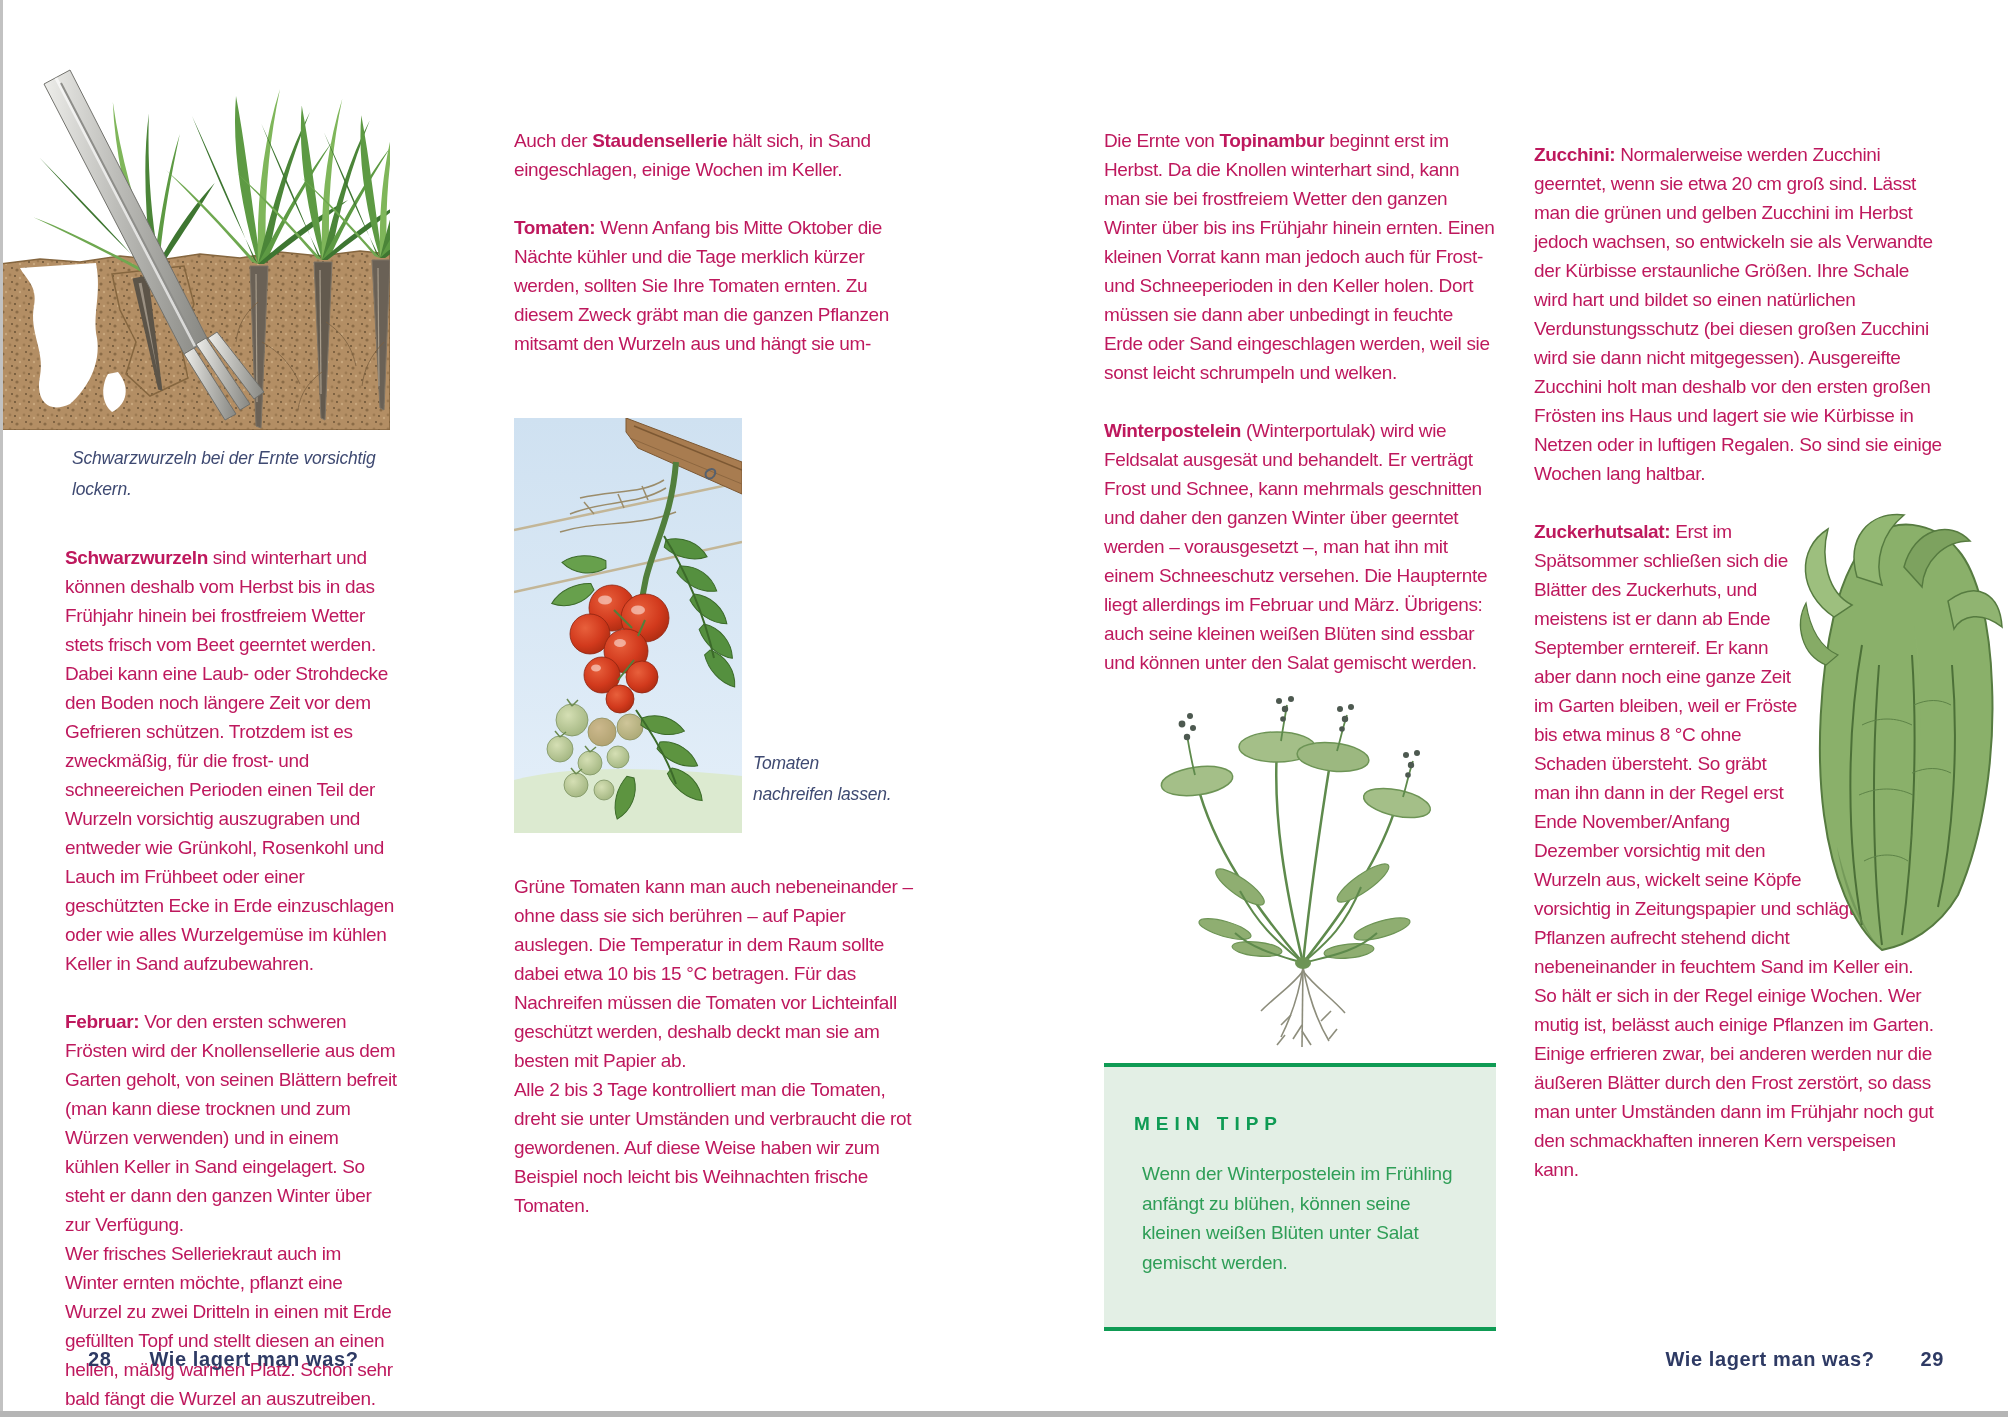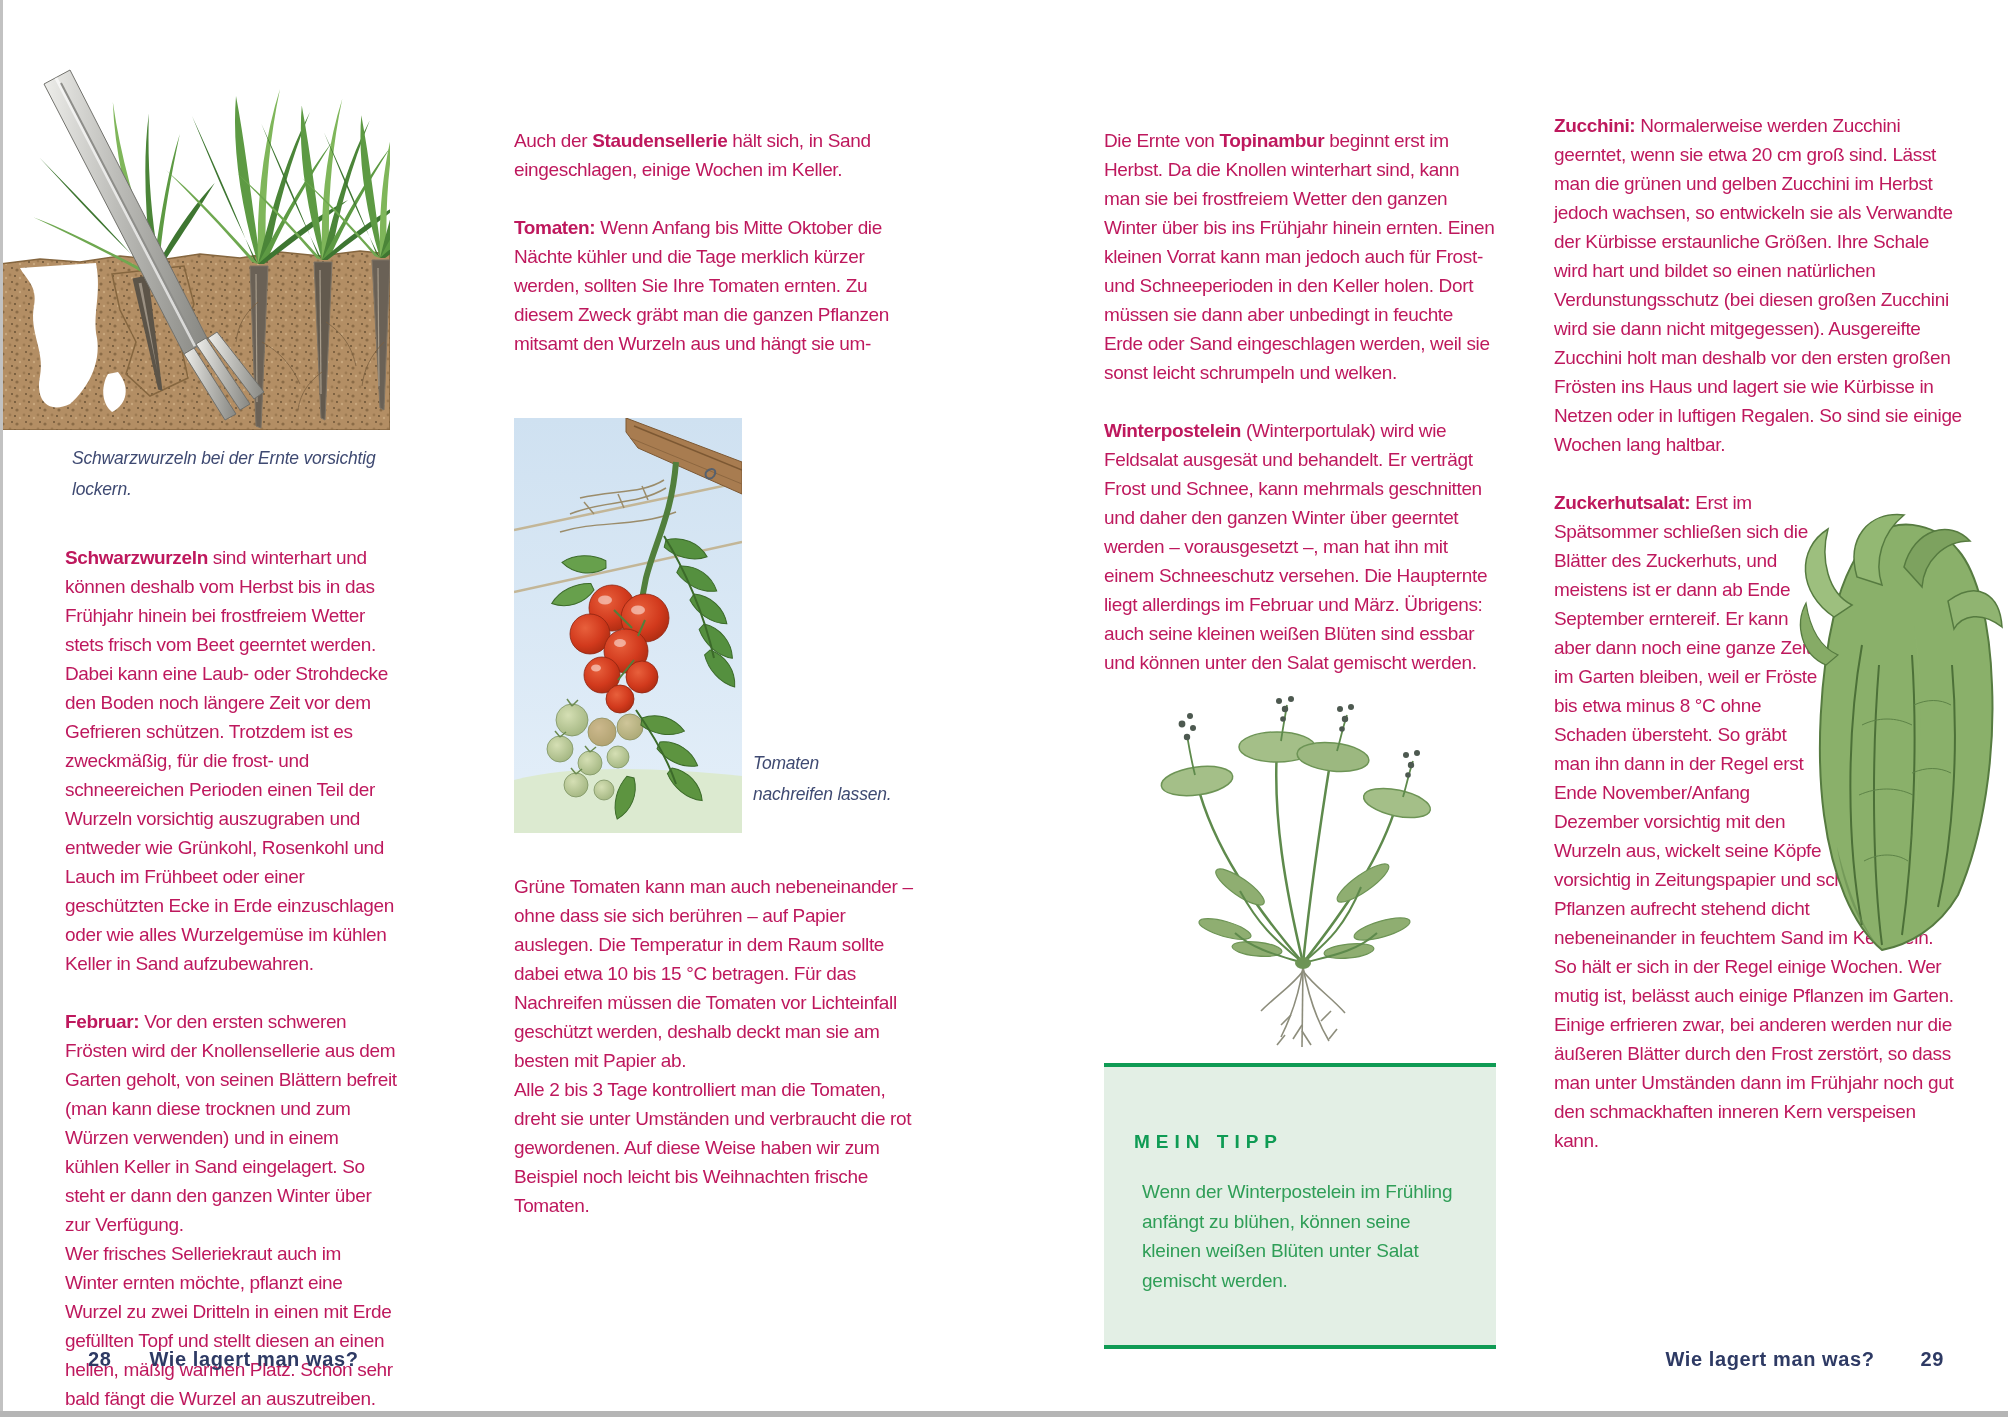--- a/index.html
+++ b/index.html
@@ -8,37 +8,37 @@
   .edge-left{position:absolute;left:0;top:0;bottom:0;width:3px;background:#c2c2c2;}
   .edge-bottom{position:absolute;left:0;right:0;bottom:0;height:6px;background:#b5b5b5;}
   .col{position:absolute;color:#be185d;font-size:19px;line-height:29px;letter-spacing:-0.35px;}
   .para{margin:0;}
   .para.gap{margin-top:29px;}
   .para .b{font-weight:700;}
   #col1{left:65px;top:543px;width:332px;}
   #col2-top{left:514px;top:126px;width:400px;}
   #col2-bottom{left:514px;top:872px;width:402px;}
   #col3{left:1104px;top:126px;width:392px;}
-  #col4{left:1534px;top:111px;width:408px;margin-left:20px;}
+  #col4{left:1534px;top:140px;width:408px;}
   
   #col4 .para:nth-child(2)::before{content:"";float:right;width:140px;height:455px;
       shape-outside:polygon(0px 0px,140px 0px,140px 455px,75px 335px,0px 310px);shape-margin:12px;}
   .caption{position:absolute;font-style:italic;font-size:17.5px;line-height:31px;
       color:#3f4a72;letter-spacing:-0.2px;}
   #caption-schwarzwurzeln{left:72px;top:443px;width:360px;}
   #caption-tomaten{left:753px;top:748px;width:180px;}
   .fig{position:absolute;}
   #fig-schwarzwurzeln{left:0;top:42px;width:390px;height:388px;}
   #fig-tomaten{left:514px;top:418px;width:228px;height:415px;}
   #fig-winterpostelein{left:1135px;top:695px;width:330px;height:360px;}
   #fig-zuckerhut{left:1762px;top:505px;width:246px;height:450px;}
   .fig svg{display:block;width:100%;height:100%;}
   .tipbox{position:absolute;left:1104px;top:1063px;width:392px;box-sizing:border-box;
       background:#e3efe5;border-top:4px solid #0f9b54;border-bottom:4px solid #0f9b54;
-      padding:64px 28px 42px 30px;}
+      padding:46px 28px 42px 30px;}
   .tip-title{color:#0f9b54;font-weight:700;font-size:19px;letter-spacing:6px;margin:0 0 24px 0;}
   .tip-text{color:#2f9e57;font-size:19px;line-height:29.5px;letter-spacing:-0.2px;margin:8px;}
   .footer{position:absolute;top:1348px;font-weight:700;color:#2e3a64;font-size:20px;
       letter-spacing:0.6px;}
   #footer-left{left:88px;}
   #footer-left .num{margin-right:38px;}
   #footer-right{right:64px;text-align:right;}
   #footer-right .num{margin-left:46px;}
 </style>
 </head>

